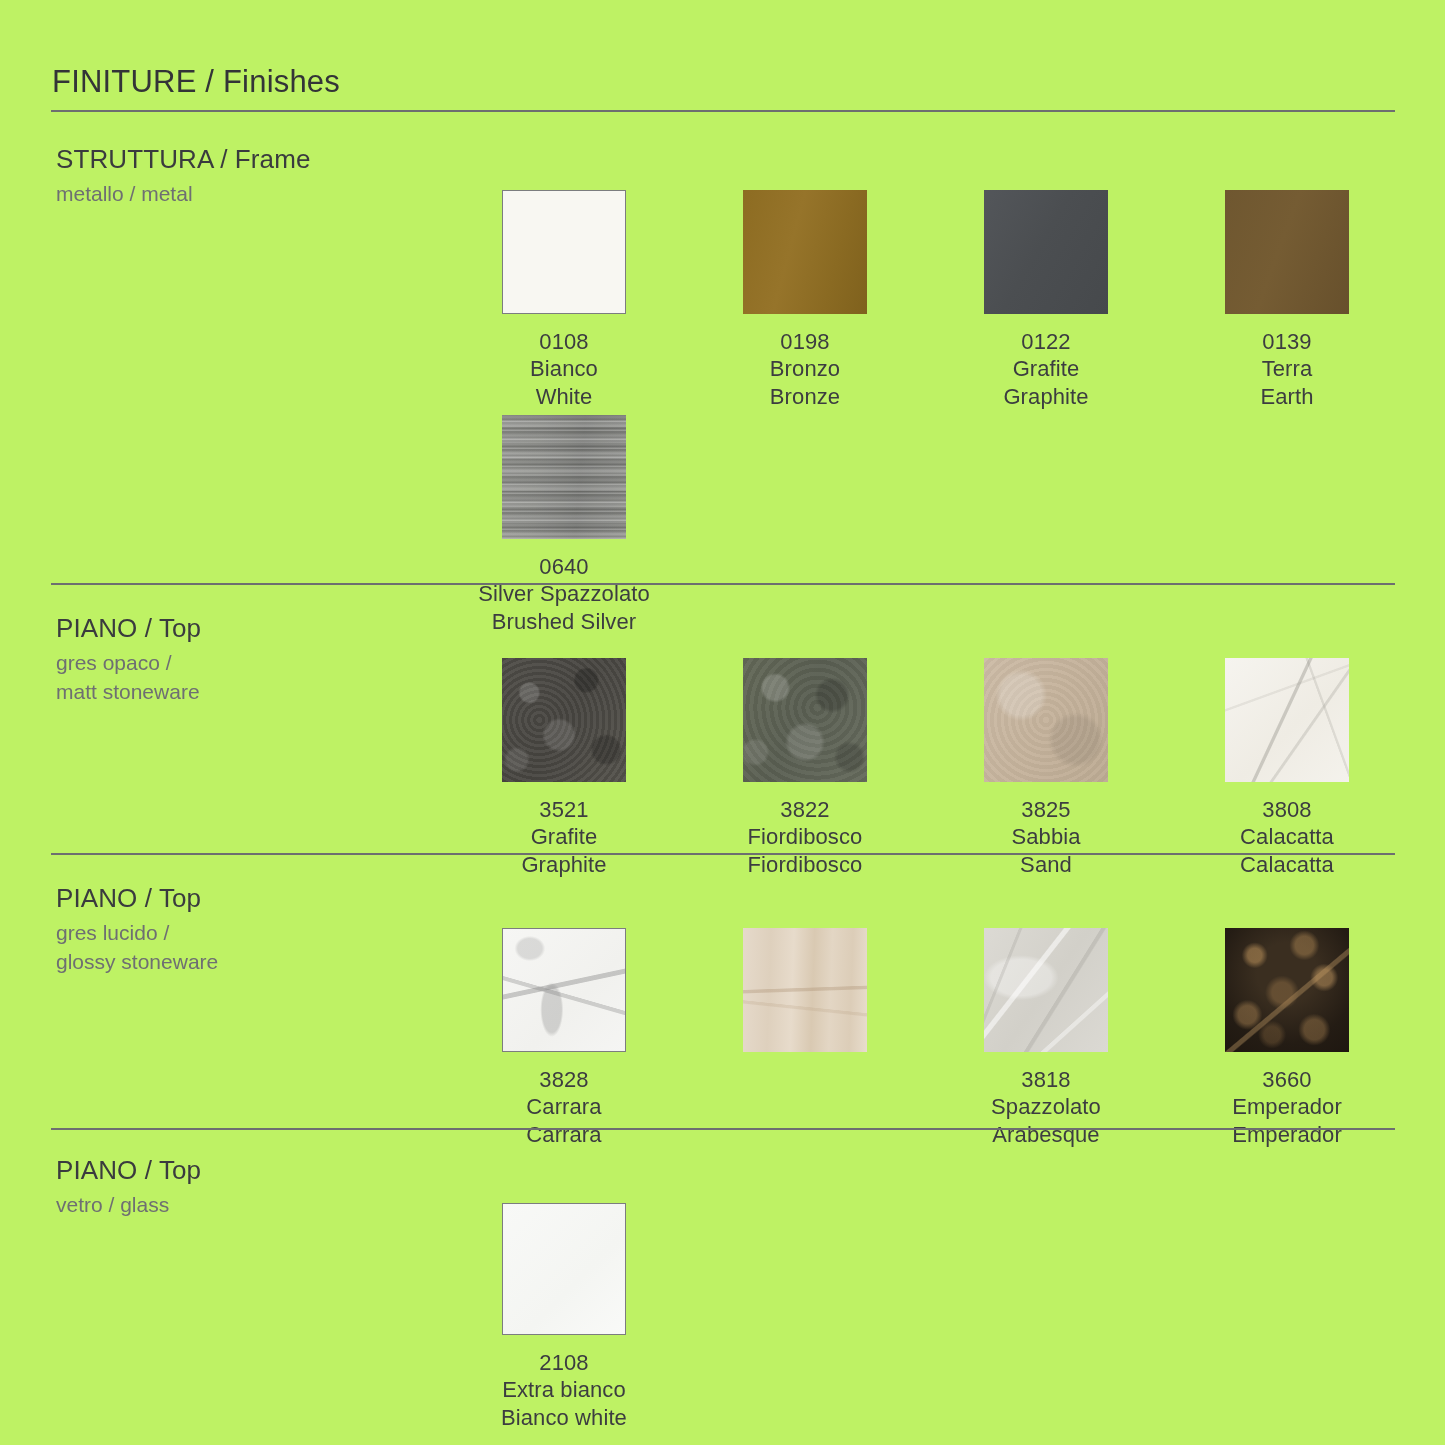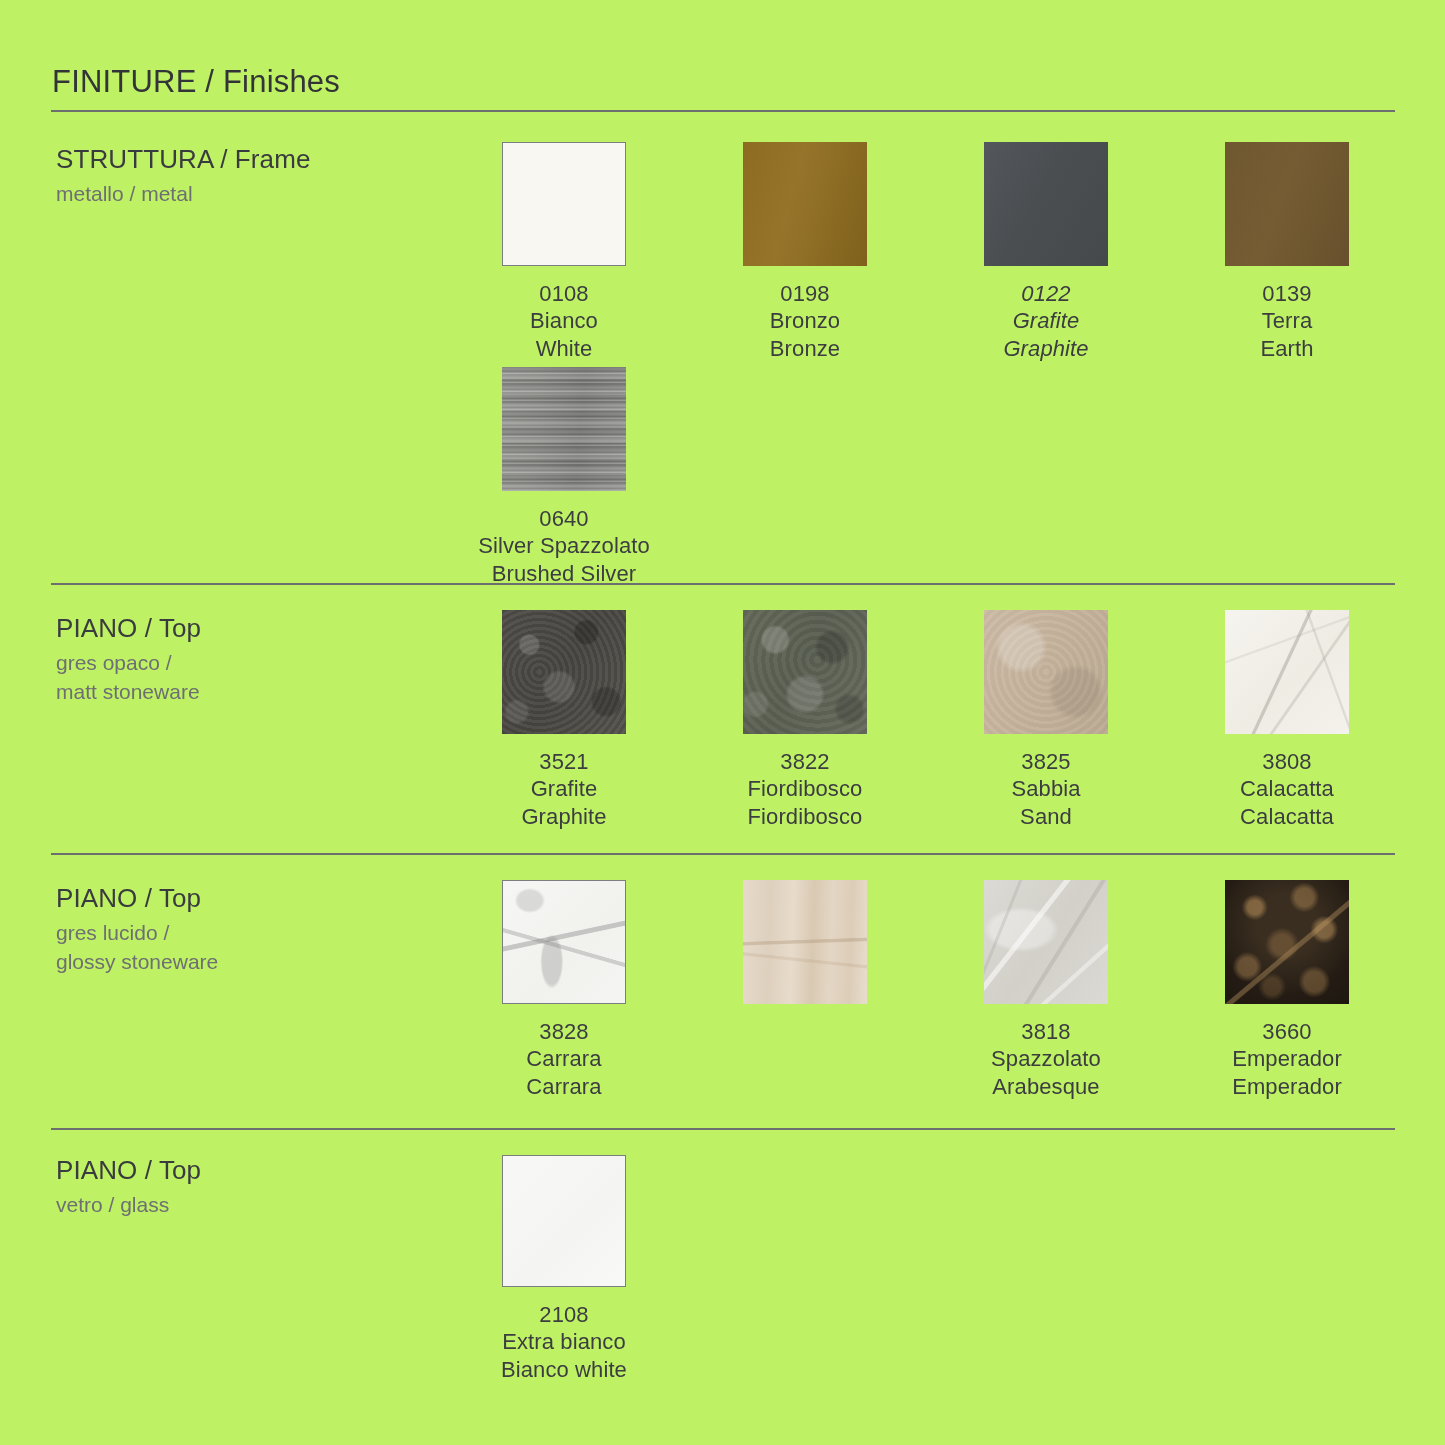--- a/index.html
+++ b/index.html
@@ -32,21 +32,21 @@
   .cat-title {
     font-size: 26px; font-weight: 400; color: #3a3b3e;
     letter-spacing: 0.1px; white-space: nowrap; line-height: 1.18;
   }
   .cat-sub {
     margin-top: 4px;
     font-size: 21px; font-weight: 400; color: #6e6f72;
     line-height: 1.42; white-space: pre-line;
   }
   .swatch-cell {
-    position: absolute; width: 200px; text-align: center;
+    position: absolute; width: 200px; text-align: center; margin-top: 48px;
   }
   .swatch {
     width: 124px; height: 124px; margin: 0 auto;
     position: relative; overflow: hidden;
     background: #eee;
   }
   .swatch.bordered { border: 1px solid #7c7d7f; }
   .swatch.glass { width: 124px; height: 132px; border: 1px solid #7c7d7f; }
 
   .labels { margin-top: 14px; line-height: 1.24; }
@@ -177,21 +177,21 @@
           </div>
         </div>
         <div class="swatch-cell" style="left: 705px; top: 142px;">
           <div class="swatch m-bronzo"></div>
           <div class="labels">
             <div class="lab">0198</div>
             <div class="lab">Bronzo</div>
             <div class="lab">Bronze</div>
           </div>
         </div>
-        <div class="swatch-cell" style="left: 946px; top: 142px; font-style: italic;">
+        <div class="swatch-cell" style="left: 946px; top: 142px;">
           <div class="swatch m-grafite-metal"></div>
           <div class="labels">
             <div class="lab">0122</div>
             <div class="lab">Grafite</div>
             <div class="lab">Graphite</div>
           </div>
         </div>
         <div class="swatch-cell" style="left: 1187px; top: 142px;">
           <div class="swatch m-terra"></div>
           <div class="labels">

